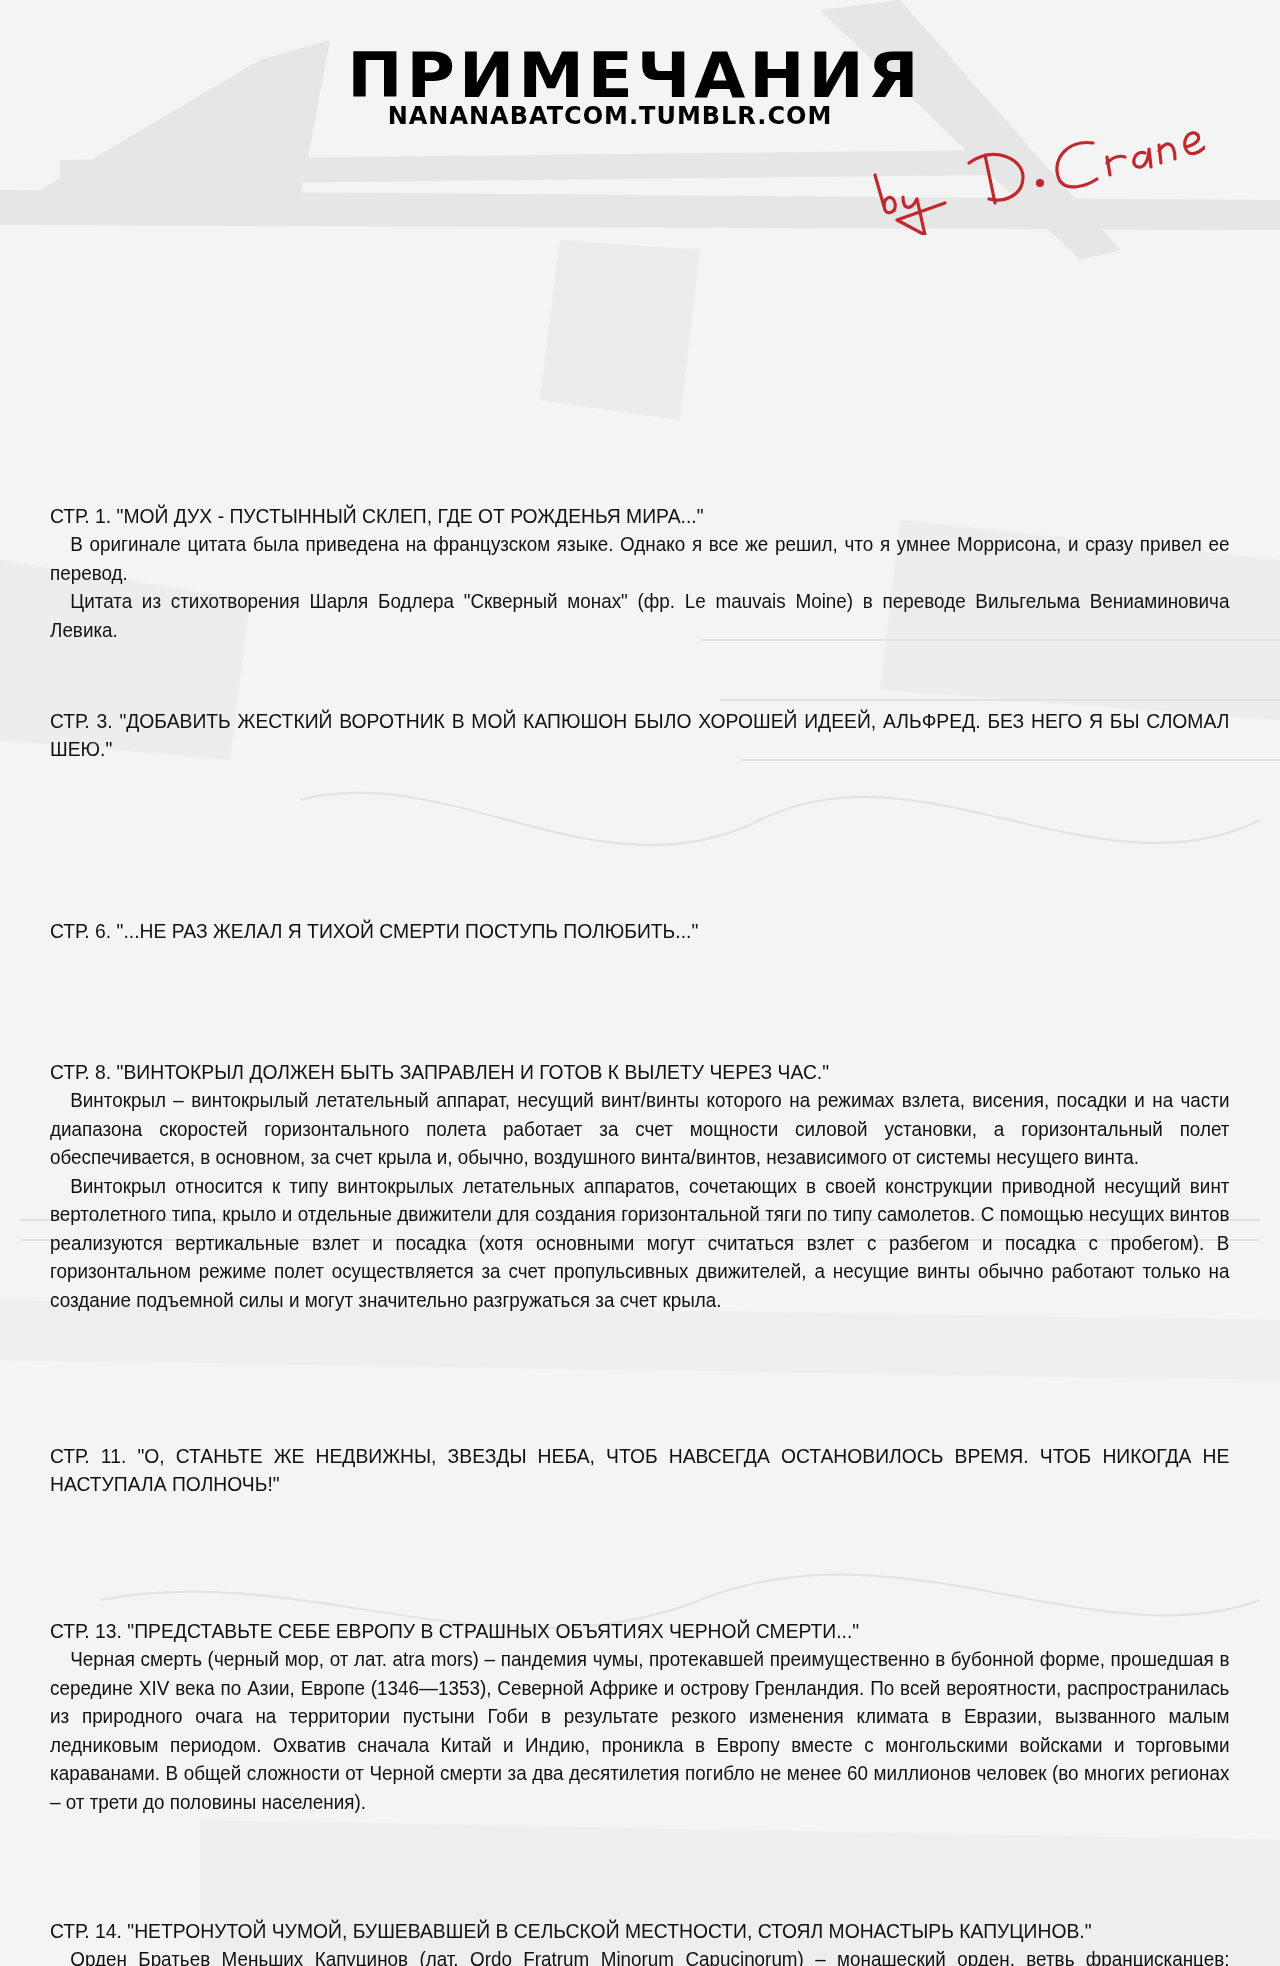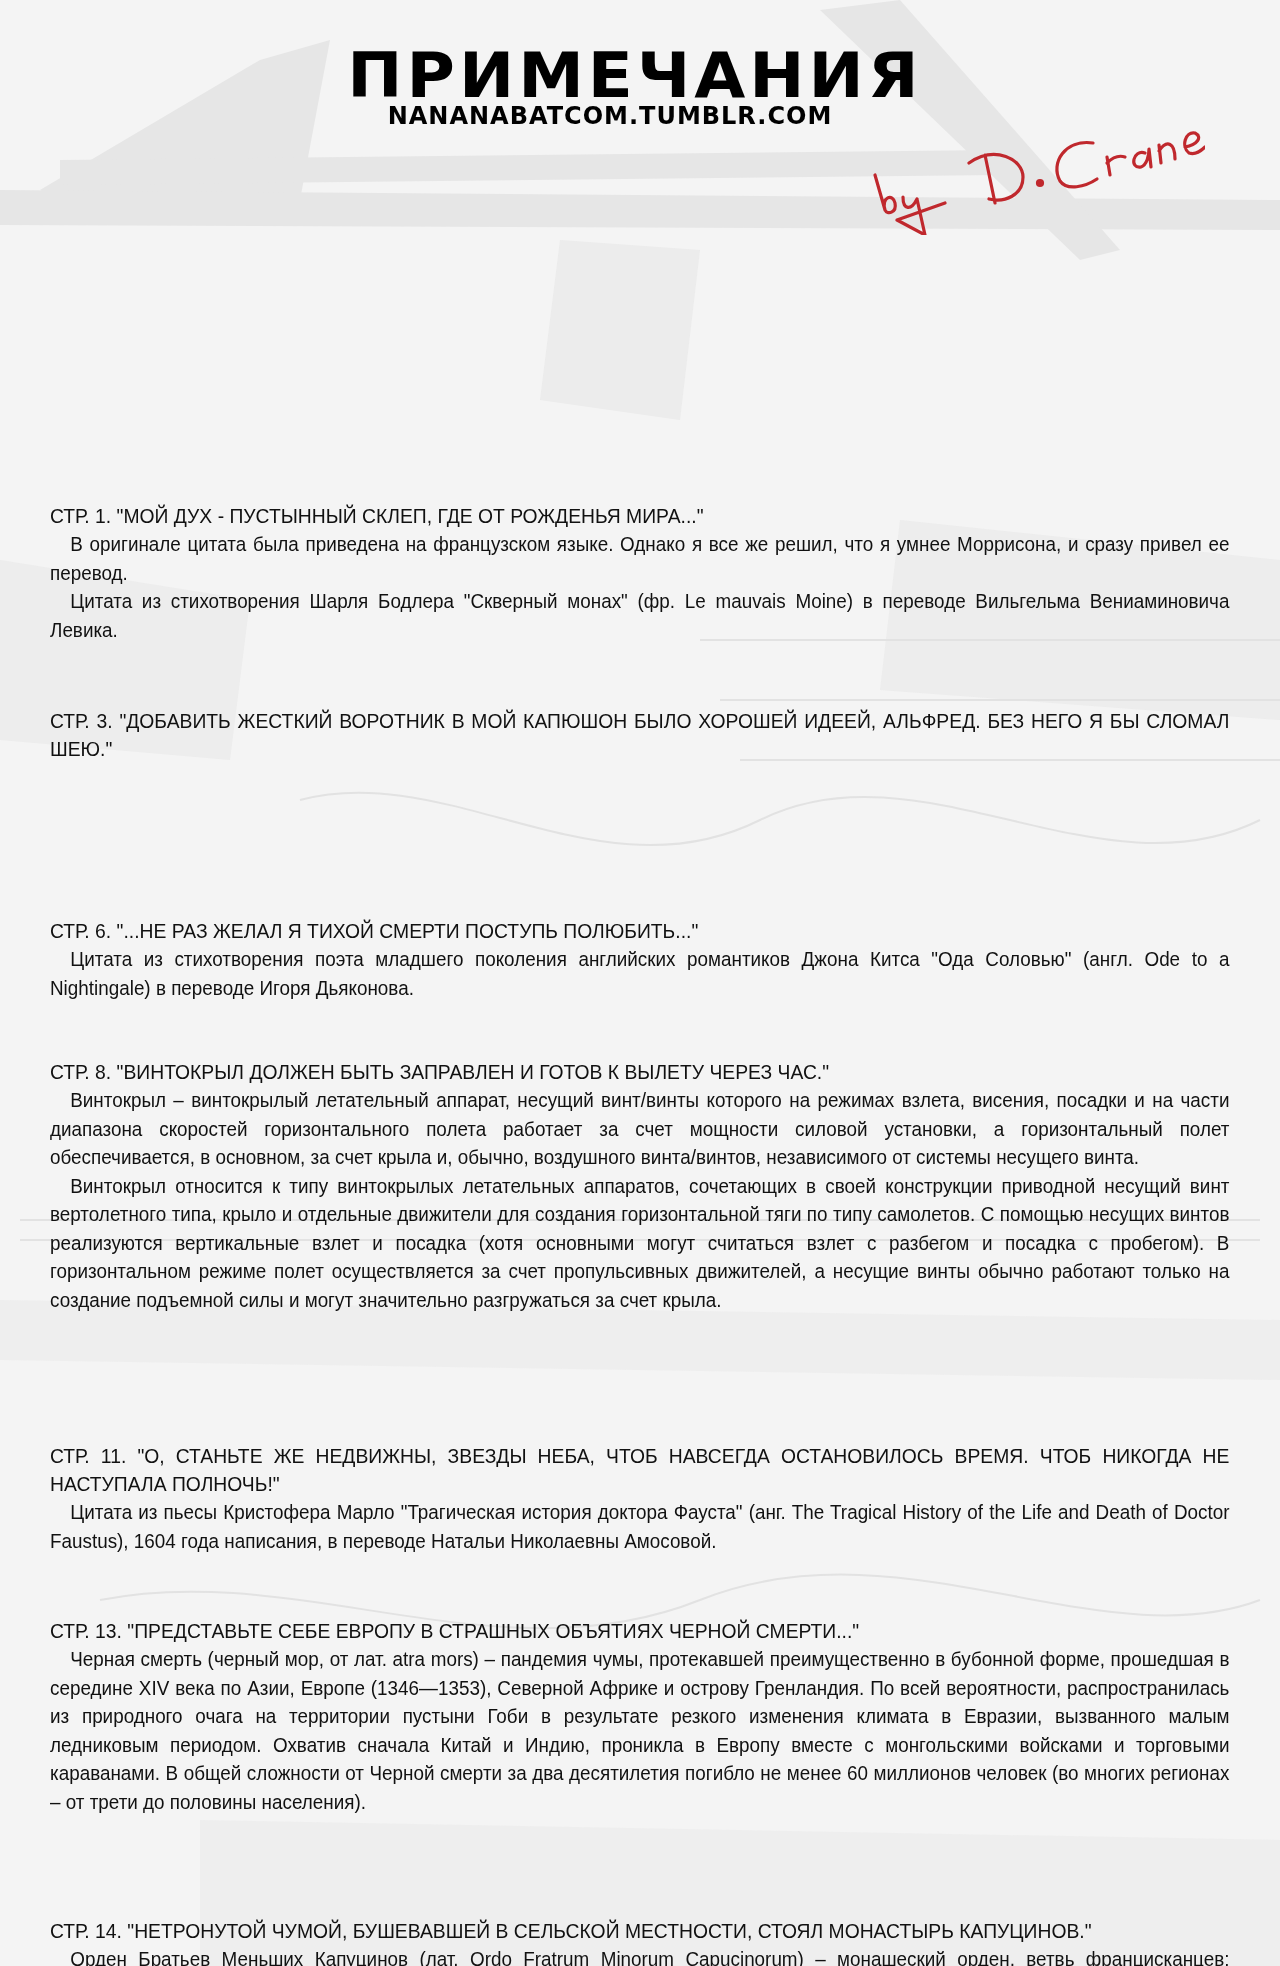--- a/index.html
+++ b/index.html
@@ -142,38 +142,32 @@
       <p>Цитата из стихотворения Шарля Бодлера "Скверный монах" (фр. Le mauvais Moine) в переводе Вильгельма Вениаминовича Левика.</p>
     </div>
   </div>
 
   <div class="note" style="top:467px;">
     <div class="note-head">СТР. 3. "ДОБАВИТЬ ЖЕСТКИЙ ВОРОТНИК В МОЙ КАПЮШОН БЫЛО ХОРОШЕЙ ИДЕЕЙ, АЛЬФРЕД. БЕЗ НЕГО Я БЫ СЛОМАЛ ШЕЮ."</div>
   </div>
 
   <div class="note" style="top:677px;">
     <div class="note-head">СТР. 6. "...НЕ РАЗ ЖЕЛАЛ Я ТИХОЙ СМЕРТИ ПОСТУПЬ ПОЛЮБИТЬ..."</div>
-    <div class="note-body">
-      <p>Цитата из стихотворения поэта младшего поколения английских романтиков Джона Китса "Ода Соловью" (англ. Ode to a Nightingale) в переводе Игоря Дьяконова.</p>
-    </div>
   </div>
 
   <div class="note" style="top:818px;">
     <div class="note-head">СТР. 8. "ВИНТОКРЫЛ ДОЛЖЕН БЫТЬ ЗАПРАВЛЕН И ГОТОВ К ВЫЛЕТУ ЧЕРЕЗ ЧАС."</div>
     <div class="note-body">
       <p>Винтокрыл – винтокрылый летательный аппарат, несущий винт/винты которого на режимах взлета, висения, посадки и на части диапазона скоростей горизонтального полета работает за счет мощности силовой установки, а горизонтальный полет обеспечивается, в основном, за счет крыла и, обычно, воздушного винта/винтов, независимого от системы несущего винта.</p>
       <p>Винтокрыл относится к типу винтокрылых летательных аппаратов, сочетающих в своей конструкции приводной несущий винт вертолетного типа, крыло и отдельные движители для создания горизонтальной тяги по типу самолетов. С помощью несущих винтов реализуются вертикальные взлет и посадка (хотя основными могут считаться взлет с разбегом и посадка с пробегом). В горизонтальном режиме полет осуществляется за счет пропульсивных движителей, а несущие винты обычно работают только на создание подъемной силы и могут значительно разгружаться за счет крыла.</p>
     </div>
   </div>
 
   <div class="note" style="top:1202px;">
     <div class="note-head">СТР. 11. "О, СТАНЬТЕ ЖЕ НЕДВИЖНЫ, ЗВЕЗДЫ НЕБА, ЧТОБ НАВСЕГДА ОСТАНОВИЛОСЬ ВРЕМЯ. ЧТОБ НИКОГДА НЕ НАСТУПАЛА ПОЛНОЧЬ!"</div>
-    <div class="note-body">
-      <p>Цитата из пьесы Кристофера Марло "Трагическая история доктора Фауста" (анг. The Tragical History of the Life and Death of Doctor Faustus), 1604 года написания, в переводе Натальи Николаевны Амосовой.</p>
-    </div>
   </div>
 
   <div class="note" style="top:1377px;">
     <div class="note-head">СТР. 13. "ПРЕДСТАВЬТЕ СЕБЕ ЕВРОПУ В СТРАШНЫХ ОБЪЯТИЯХ ЧЕРНОЙ СМЕРТИ..."</div>
     <div class="note-body">
       <p>Черная смерть (черный мор, от лат. atra mors) – пандемия чумы, протекавшей преимущественно в бубонной форме, прошедшая в середине XIV века по Азии, Европе (1346—1353), Северной Африке и острову Гренландия. По всей вероятности, распространилась из природного очага на территории пустыни Гоби в результате резкого изменения климата в Евразии, вызванного малым ледниковым периодом. Охватив сначала Китай и Индию, проникла в Европу вместе с монгольскими войсками и торговыми караванами. В общей сложности от Черной смерти за два десятилетия погибло не менее 60 миллионов человек (во многих регионах – от трети до половины населения).</p>
     </div>
   </div>
 
   <div class="note" style="top:1677px;">

